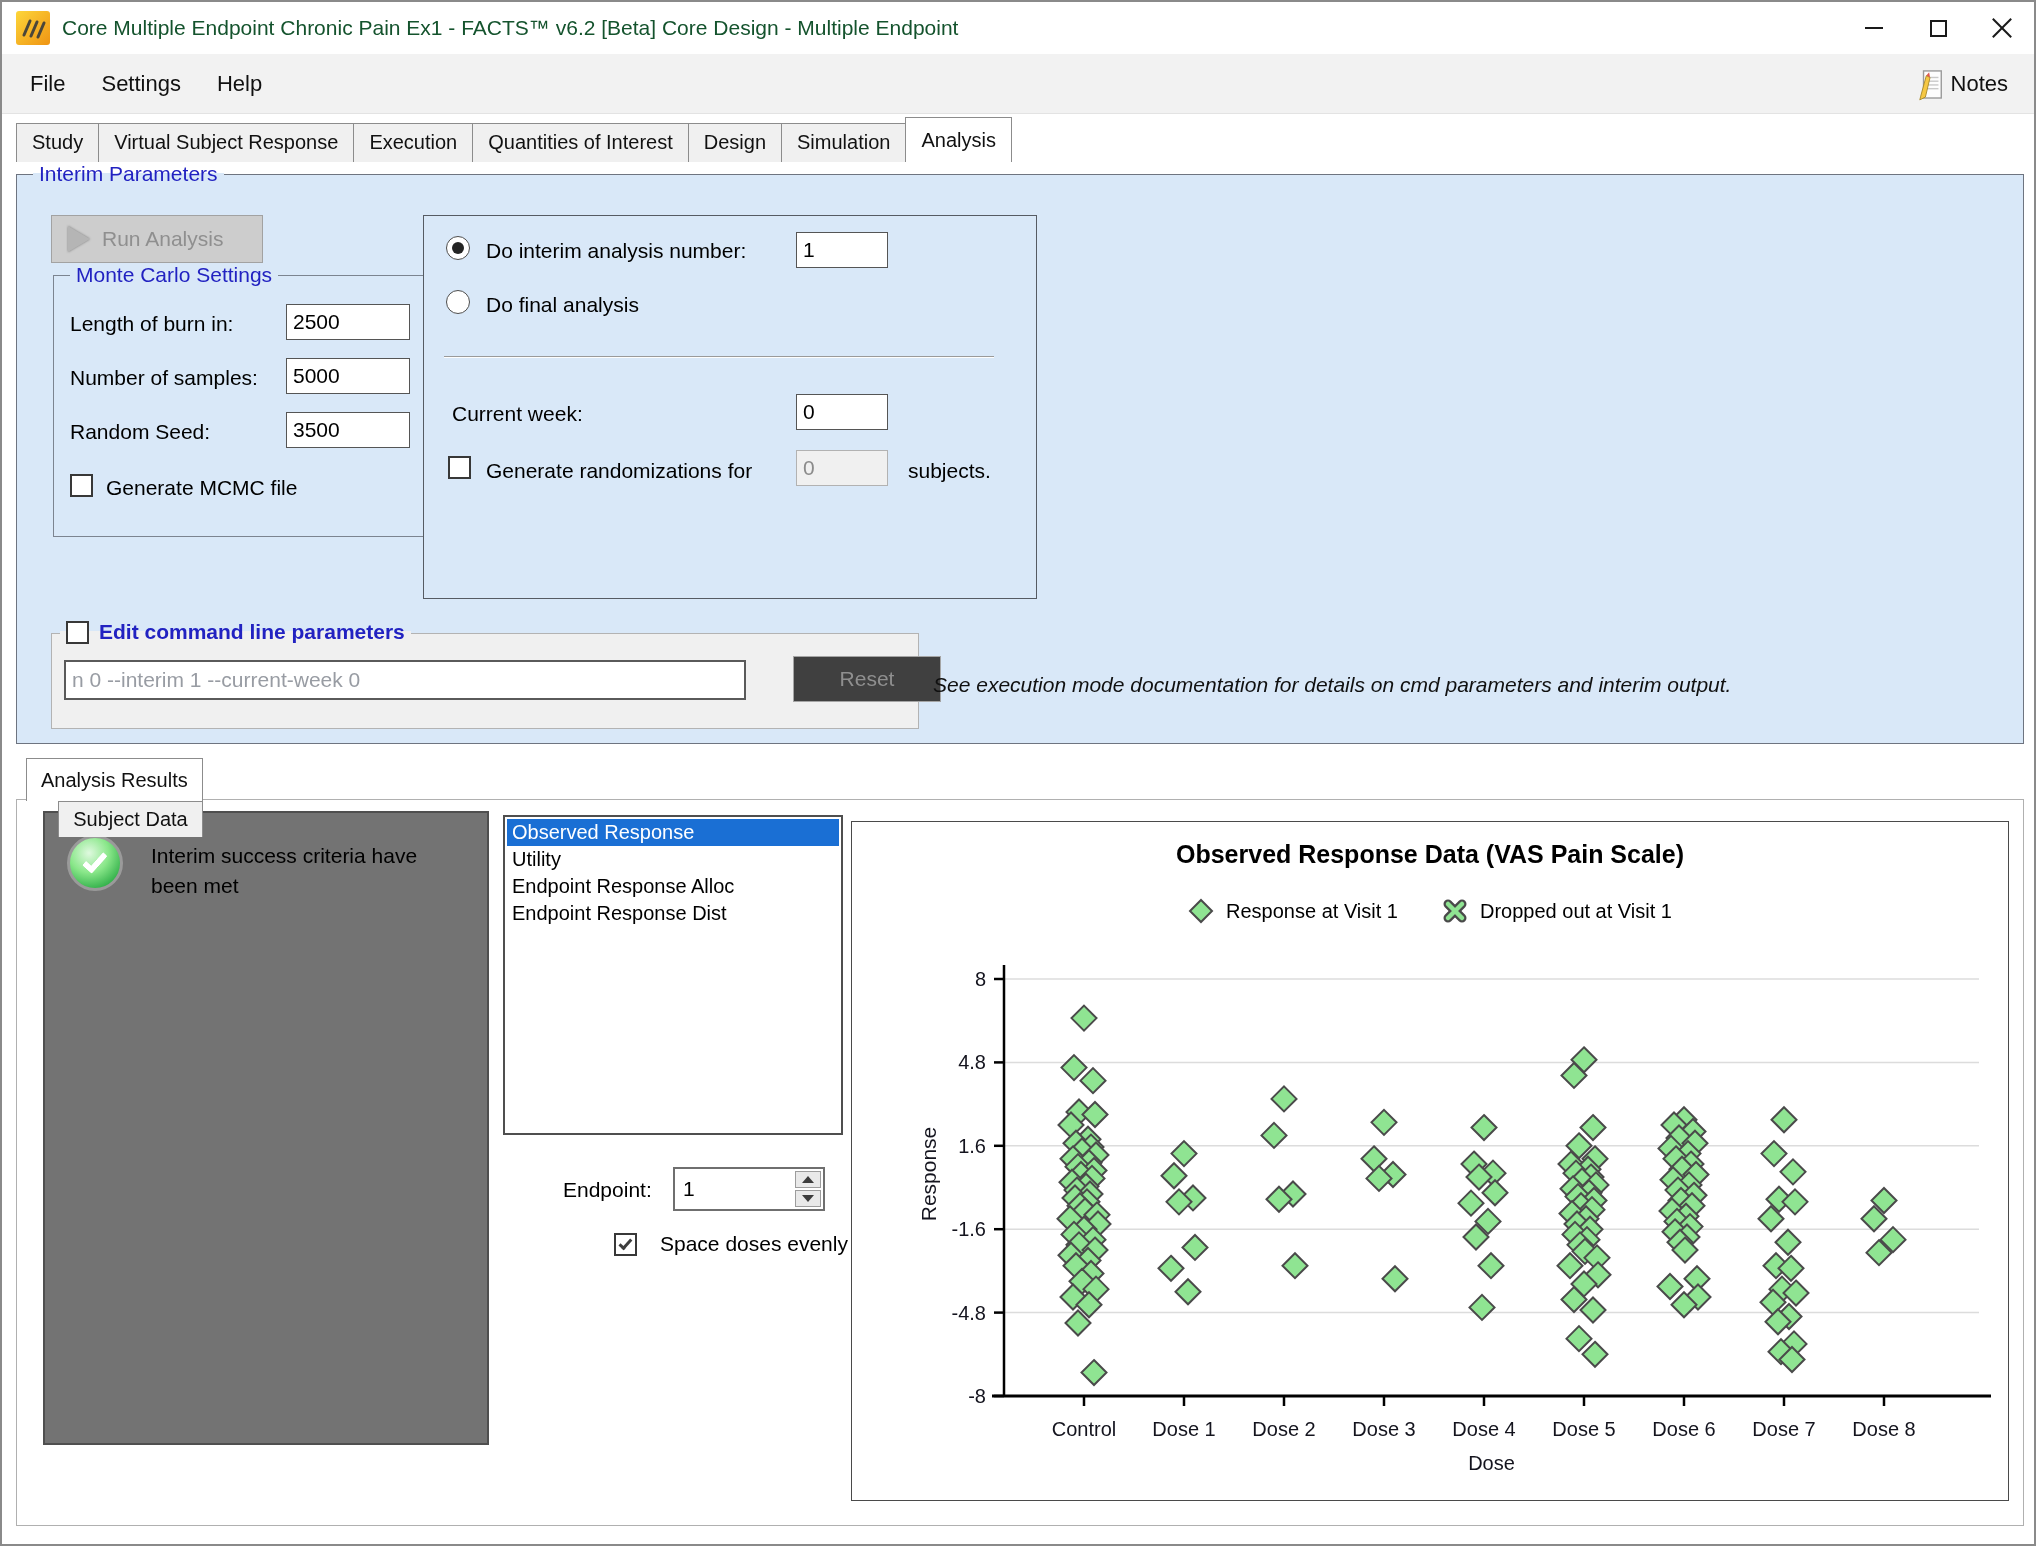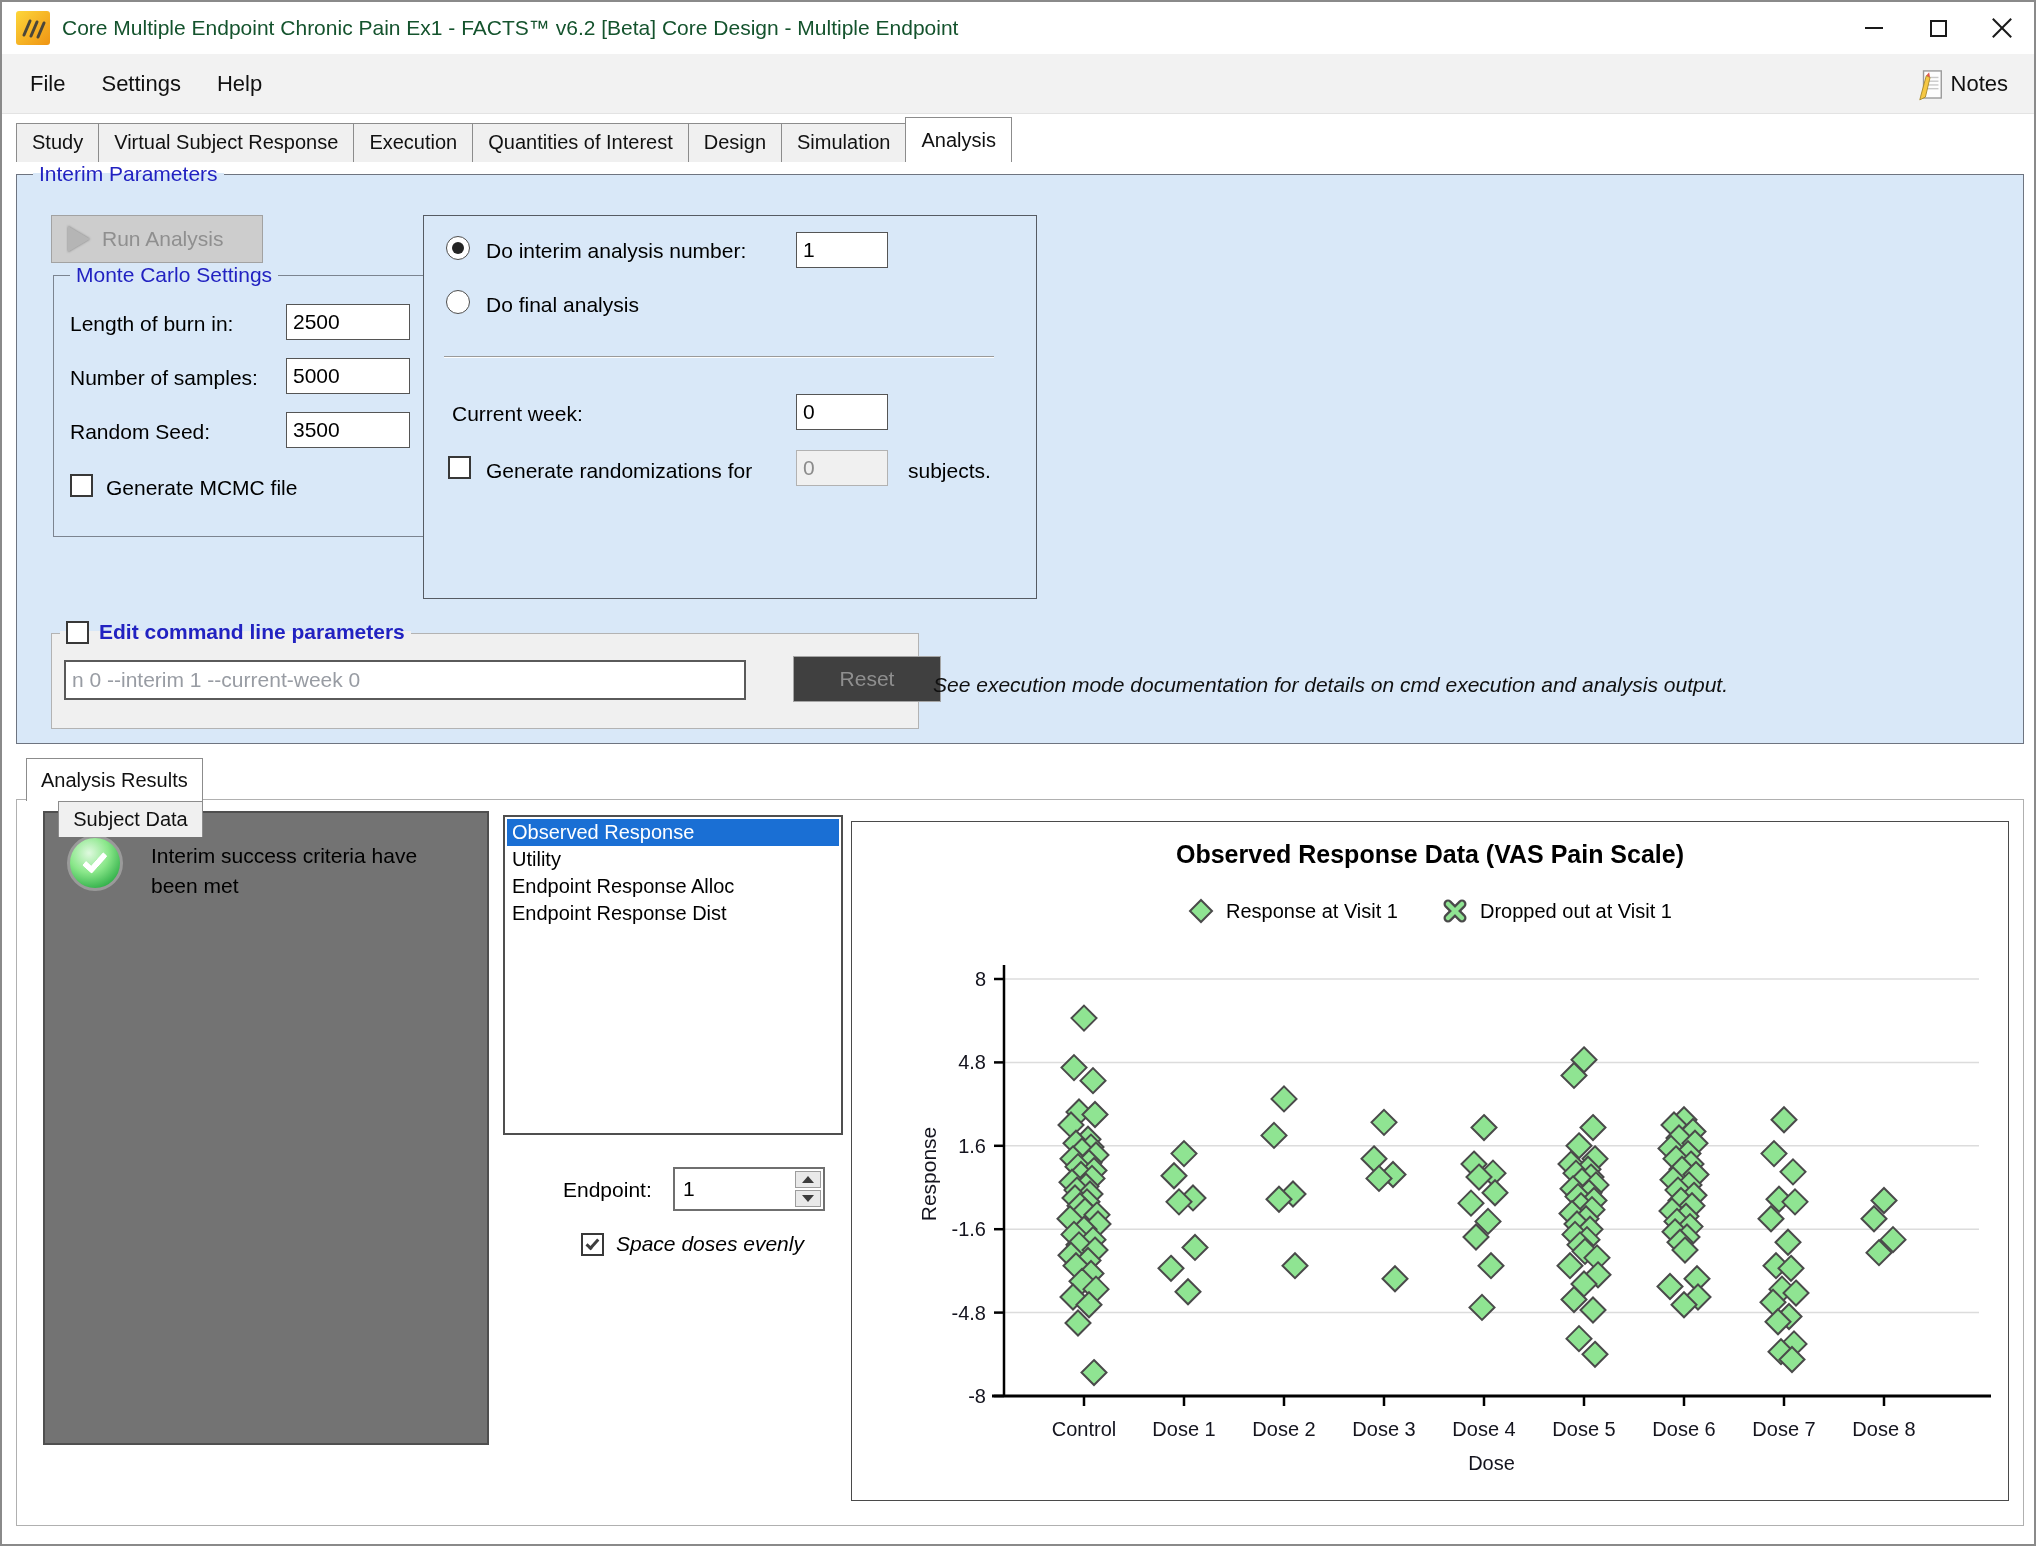--- a/index.html
+++ b/index.html
@@ -76,21 +76,21 @@
   .list-item{font-size:20px;color:#000;line-height:27px;padding:0 5px;white-space:nowrap;}
   .list-item.selected{background:#1a6fd4;color:#fff;}
 
   .endpoint-label{position:absolute;left:546px;top:378px;font-size:21px;color:#000;}
   .spinner{position:absolute;left:656px;top:367px;width:152px;height:44px;border:2px solid #6f6f6f;background:#fff;display:flex;}
   .spinner input{flex:1;border:none;outline:none;font-size:21px;font-family:"Liberation Sans",sans-serif;padding-left:8px;min-width:0;}
   .spin-col{width:30px;display:flex;flex-direction:column;gap:2px;padding:2px;}
   .spin-btn{flex:1;background:#e9e9e9;border:1px solid #9c9c9c;display:flex;align-items:center;justify-content:center;}
   .tri-up{width:0;height:0;border-left:6px solid transparent;border-right:6px solid transparent;border-bottom:7px solid #3c3c3c;}
   .tri-down{width:0;height:0;border-left:6px solid transparent;border-right:6px solid transparent;border-top:7px solid #3c3c3c;}
-  .space-cb{position:absolute;left:564px;top:432px;display:flex;align-items:center;gap:12px;font-style:italic;}
+  .space-cb{position:absolute;left:597px;top:432px;display:flex;align-items:center;gap:23px;}
   .space-cb .cb{position:static;}
   .space-cb .lbl{font-size:21px;color:#000;}
 
   
   .chart-panel{position:absolute;left:834px;top:21px;width:1158px;height:680px;background:#fff;border:1px solid #4a4a4a;}
   .chart-title{position:absolute;left:0;top:18px;width:100%;text-align:center;font-size:25px;font-weight:bold;color:#000;}
   .chart-legend{position:absolute;left:0;top:76px;width:100%;display:flex;justify-content:center;gap:44px;align-items:center;}
   .leg-item{display:flex;align-items:center;gap:12px;font-size:20px;color:#000;}
   .ylab{position:absolute;left:30px;top:340px;transform:rotate(-90deg);transform-origin:center;font-size:21px;color:#14141e;}
   .plot-svg{position:absolute;left:0;top:0;width:1156px;height:678px;}
@@ -200,21 +200,21 @@
     </div>
 
     <div class="group cmd">
       <span class="cmd-legend">
         <span class="cb"></span>
         <span class="txt">Edit command line parameters</span>
       </span>
       <input class="tbox cmd-input" value="n 0 --interim 1 --current-week 0" style="">
       <button class="reset-btn">Reset</button>
     </div>
-    <div class="cmd-note">See execution mode documentation for details on cmd execution and analysis output.</div>
+    <div class="cmd-note">See execution mode documentation for details on cmd parameters and interim output.</div>
   </div>
 
   <div class="res-tabs">
     <div class="res-tab selected">Analysis Results</div>
     <div class="res-tab">Subject Data</div>
   </div>
 
   <div class="res-container">
 
     <div class="success-panel">

